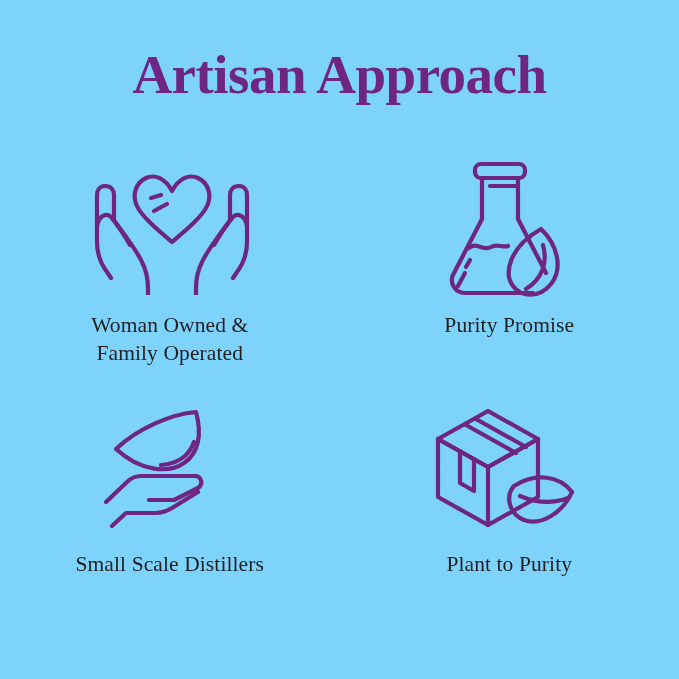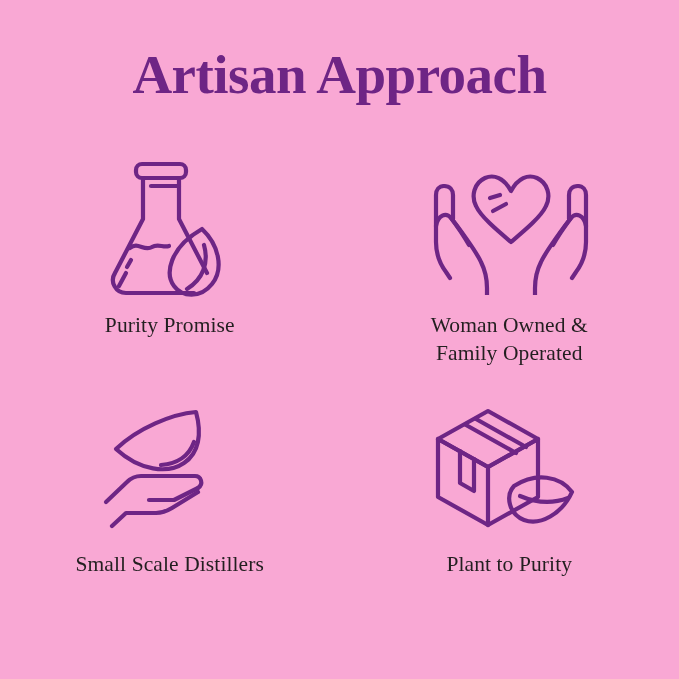--- a/index.html
+++ b/index.html
@@ -10,21 +10,21 @@
     width: 679px;
     height: 679px;
     background: #f8f7f7;
     font-family: "Liberation Serif", "DejaVu Serif", serif;
     overflow: hidden;
   }
   .page {
     position: relative;
     width: 679px;
     height: 679px;
-    background: #f9a8d4;
+    background: #7dd3fc;
     box-sizing: border-box;
   }
   .page-title {
     position: absolute;
     top: 46px;
     left: 0;
     width: 679px;
     text-align: center;
     font-size: 55px;
     line-height: 1.05;
@@ -78,44 +78,20 @@
 </style>
 </head>
 <body>
 
 <div class="page">
 
   <div class="page-title">Artisan Approach</div>
 
   <div class="feature-grid">
 
-    <div class="feature-card card-purity">
-      <div class="feature-icon">
-        <svg width="150" height="148" viewBox="0 0 150 148" fill="none" stroke="#6e2585" stroke-width="4.2" stroke-linecap="round" stroke-linejoin="round">
-
-          <path d="M44 14 h38 a6 6 0 0 1 6 6 v2 a6 6 0 0 1 -6 6 h-38 a6 6 0 0 1 -6 -6 v-2 a6 6 0 0 1 6 -6 z"></path>
-
-          <path d="M45 28 v41 L17 123 a13 13 0 0 0 11 20 h68"></path>
-          <path d="M81 28 v41 l28 54"></path>
-
-          <path d="M53 36 h28"></path>
-
-          <path d="M32 98 c8 -7 14 4 22 -1 c6 -4 11 1 17 -1"></path>
-
-          <path d="M33 110 l-4 7"></path>
-          <path d="M28 123 l-7 13"></path>
-
-          <path d="M104 79 c17 16 22 40 10 55 c-12 15 -30 13 -38 2 c-9 -12 -5 -38 28 -57 z"></path>
-
-          <path d="M106 95 c5 18 -1 34 -17 44"></path>
-        </svg>
-      </div>
-      <div class="feature-label">Purity Promise</div>
-    </div>
-
     <div class="feature-card card-woman">
       <div class="feature-icon">
         <svg width="162" height="142" viewBox="0 0 162 142" fill="none" stroke="#6e2585" stroke-width="4.2" stroke-linecap="round" stroke-linejoin="round">
 
           <path d="M81 38 c-7 -13 -17 -17 -26 -13 c-11 5 -14 18 -9 28 c5 11 22 25 35 36 c13 -11 30 -25 35 -36 c5 -10 2 -23 -9 -28 c-9 -4 -19 0 -26 13 z"></path>
 
           <path d="M60 45 l10 -3"></path>
           <path d="M63 58 l13 -7"></path>
 
           <path d="M14 33 c-5 0 -8 4 -8 9 v47 c0 13 4 22 10 30 l4 6"></path>
@@ -130,20 +106,44 @@
 
           <path d="M156 73 c-2 -11 -10 -14 -15 -8 c-5 6 -25 33 -30 44 c-5 10 -6 18 -6 26 l0 7"></path>
 
           <path d="M141 65 c-6 8 -14 20 -18 27"></path>
 
           <path d="M148 33 c-6 0 -9 4 -9 9 v24"></path>
         </svg>
       </div>
       <div class="feature-label">Woman Owned &amp;
 Family Operated</div>
+    </div>
+
+    <div class="feature-card card-purity">
+      <div class="feature-icon">
+        <svg width="150" height="148" viewBox="0 0 150 148" fill="none" stroke="#6e2585" stroke-width="4.2" stroke-linecap="round" stroke-linejoin="round">
+
+          <path d="M44 14 h38 a6 6 0 0 1 6 6 v2 a6 6 0 0 1 -6 6 h-38 a6 6 0 0 1 -6 -6 v-2 a6 6 0 0 1 6 -6 z"></path>
+
+          <path d="M45 28 v41 L17 123 a13 13 0 0 0 11 20 h68"></path>
+          <path d="M81 28 v41 l28 54"></path>
+
+          <path d="M53 36 h28"></path>
+
+          <path d="M32 98 c8 -7 14 4 22 -1 c6 -4 11 1 17 -1"></path>
+
+          <path d="M33 110 l-4 7"></path>
+          <path d="M28 123 l-7 13"></path>
+
+          <path d="M104 79 c17 16 22 40 10 55 c-12 15 -30 13 -38 2 c-9 -12 -5 -38 28 -57 z"></path>
+
+          <path d="M106 95 c5 18 -1 34 -17 44"></path>
+        </svg>
+      </div>
+      <div class="feature-label">Purity Promise</div>
     </div>
 
     <div class="feature-card card-small">
       <div class="feature-icon">
         <svg width="152" height="130" viewBox="0 0 152 130" fill="none" stroke="#6e2585" stroke-width="4.2" stroke-linecap="round" stroke-linejoin="round">
 
           <path d="M100 8 c6 22 3 41 -12 51 c-16 11 -44 8 -68 -14 c22 -21 56 -35 80 -37 z"></path>
 
           <path d="M98 38 c-5 14 -17 22 -33 23"></path>
 

